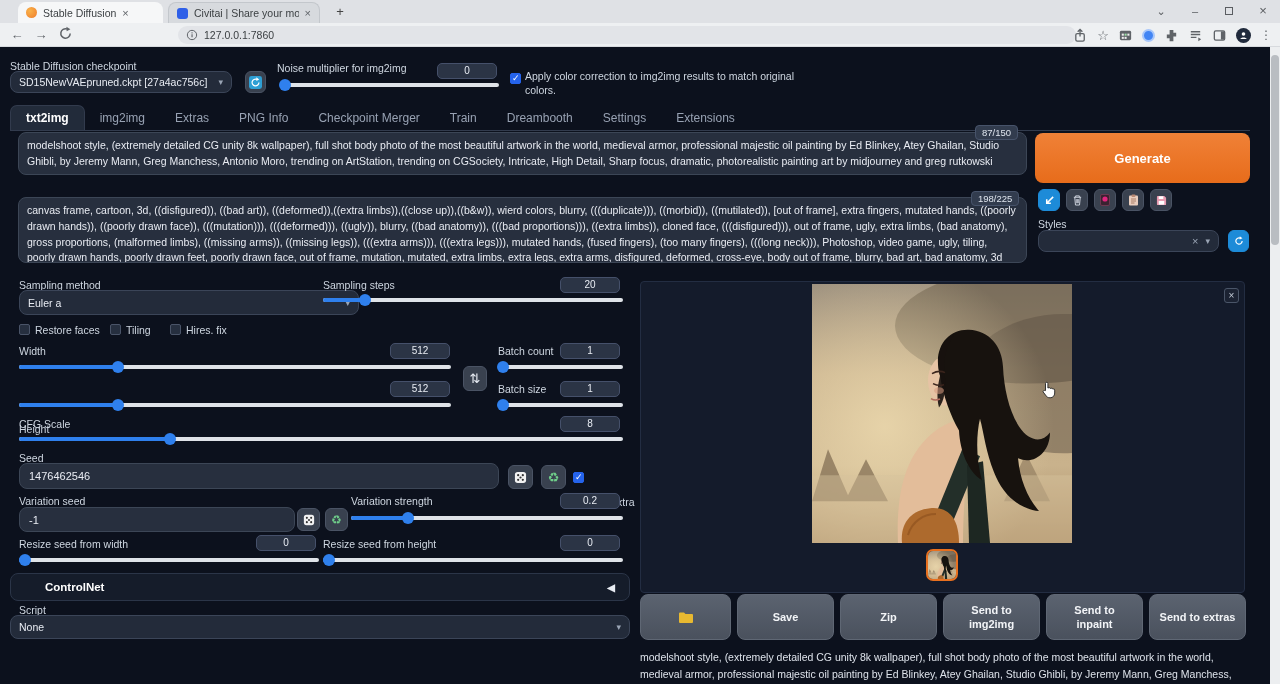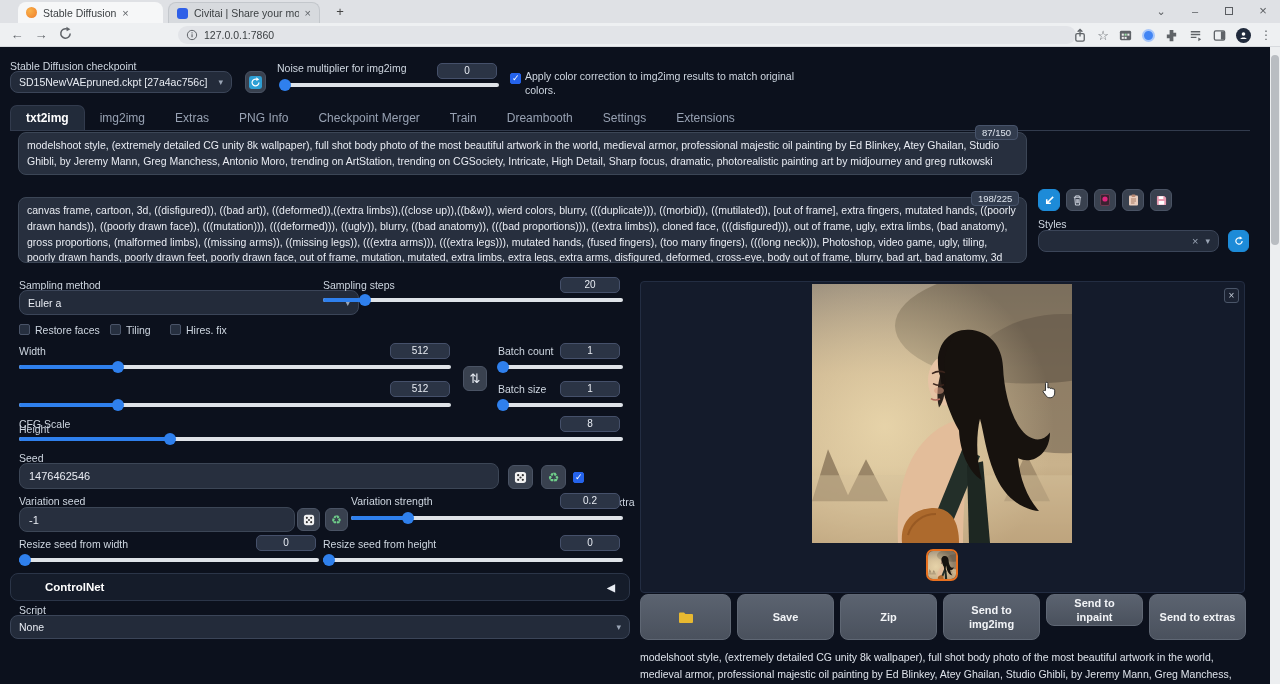--- a/index.html
+++ b/index.html
@@ -206,20 +206,21 @@
       <span class="anavtab">Dreambooth</span>
       <span class="anavtab">Settings</span>
       <span class="anavtab">Extensions</span>
     </div>
 
     <div class="counter" style="left:975px;top:78px;">87/150</div>
     <textarea class="txtarea" style="left: 18px; top: 85px; width: 1009px; height: 43px;" spellcheck="false">modelshoot style, (extremely detailed CG unity 8k wallpaper), full shot body photo of the most beautiful artwork in the world, medieval armor, professional majestic oil painting by Ed Blinkey, Atey Ghailan, Studio Ghibli, by Jeremy Mann, Greg Manchess, Antonio Moro, trending on ArtStation, trending on CGSociety, Intricate, High Detail, Sharp focus, dramatic, photorealistic painting art by midjourney and greg rutkowski</textarea>
     <div class="counter" style="left:971px;top:144px;">198/225</div>
     <textarea class="txtarea" style="left: 18px; top: 150px; width: 1009px; height: 66px;" spellcheck="false">canvas frame, cartoon, 3d, ((disfigured)), ((bad art)), ((deformed)),((extra limbs)),((close up)),((b&amp;w)), wierd colors, blurry, (((duplicate))), ((morbid)), ((mutilated)), [out of frame], extra fingers, mutated hands, ((poorly drawn hands)), ((poorly drawn face)), (((mutation))), (((deformed))), ((ugly)), blurry, ((bad anatomy)), (((bad proportions))), ((extra limbs)), cloned face, (((disfigured))), out of frame, ugly, extra limbs, (bad anatomy), gross proportions, (malformed limbs), ((missing arms)), ((missing legs)), (((extra arms))), (((extra legs))), mutated hands, (fused fingers), (too many fingers), (((long neck))), Photoshop, video game, ugly, tiling, poorly drawn hands, poorly drawn feet, poorly drawn face, out of frame, mutation, mutated, extra limbs, extra legs, extra arms, disfigured, deformed, cross-eye, body out of frame, blurry, bad art, bad anatomy, 3d render</textarea>
 
+    <div class="genbtn">Generate</div>
     <div class="smallico" style="left:1038px;background:#1d8bd8;border-color:#1d8bd8;">
       <svg width="11" height="11" viewBox="0 0 12 12">
           <path d="M10 2 L3 9 M3 4.5 V9 H7.5" stroke="#fff" stroke-width="1.7" fill="none"></path>
         </svg>
     </div>
     <div class="smallico" style="left:1066px;">
       <svg width="11" height="12" viewBox="0 0 12 13">
           <path d="M2 3.5 H10 M4 3.5 V2 H8 V3.5 M3 3.5 L3.8 12 H8.2 L9 3.5" stroke="#d7dce6" stroke-width="1" fill="none"></path>
           <path d="M4.8 5.5 V10 M6 5.5 V10 M7.2 5.5 V10" stroke="#d7dce6" stroke-width="0.8"></path>
         </svg>
@@ -396,21 +397,21 @@
     </div>
 
     <div class="graybtn" style="left:640px;top:547px;width:91px;height:46px;">
       <svg width="16" height="13" viewBox="0 0 16 13">
           <path d="M1 2.5 a1 1 0 0 1 1-1 H6 L7.5 3 H14 a1 1 0 0 1 1 1 V11 a1 1 0 0 1-1 1 H2 a1 1 0 0 1-1-1 Z" fill="#e8b931"></path>
         </svg>
     </div>
     <div class="graybtn" style="left:737px;top:547px;width:97px;height:46px;">Save</div>
     <div class="graybtn" style="left:840px;top:547px;width:97px;height:46px;">Zip</div>
     <div class="graybtn" style="left:943px;top:547px;width:97px;height:46px;padding:0 16px;">Send to img2img</div>
-    <div class="graybtn" style="left:1046px;top:547px;width:97px;height:32px;padding:0 16px;">Send to inpaint</div>
+    <div class="graybtn" style="left:1046px;top:547px;width:97px;height:46px;padding:0 16px;">Send to inpaint</div>
     <div class="graybtn" style="left:1149px;top:547px;width:97px;height:46px;">Send to extras</div>
 
     <div class="infotext">modelshoot style, (extremely detailed CG unity 8k wallpaper), full shot body photo of the most beautiful artwork in the world, medieval armor, professional majestic oil painting by Ed Blinkey, Atey Ghailan, Studio Ghibli, by Jeremy Mann, Greg Manchess, Antonio Moro, trending on ArtStation, trending on</div>
 
     <div class="scrollbar">
         <div class="scrollthumb"></div>
       </div>
 
     <div class="cursor">
       <svg width="16" height="18" viewBox="0 0 16 18">

